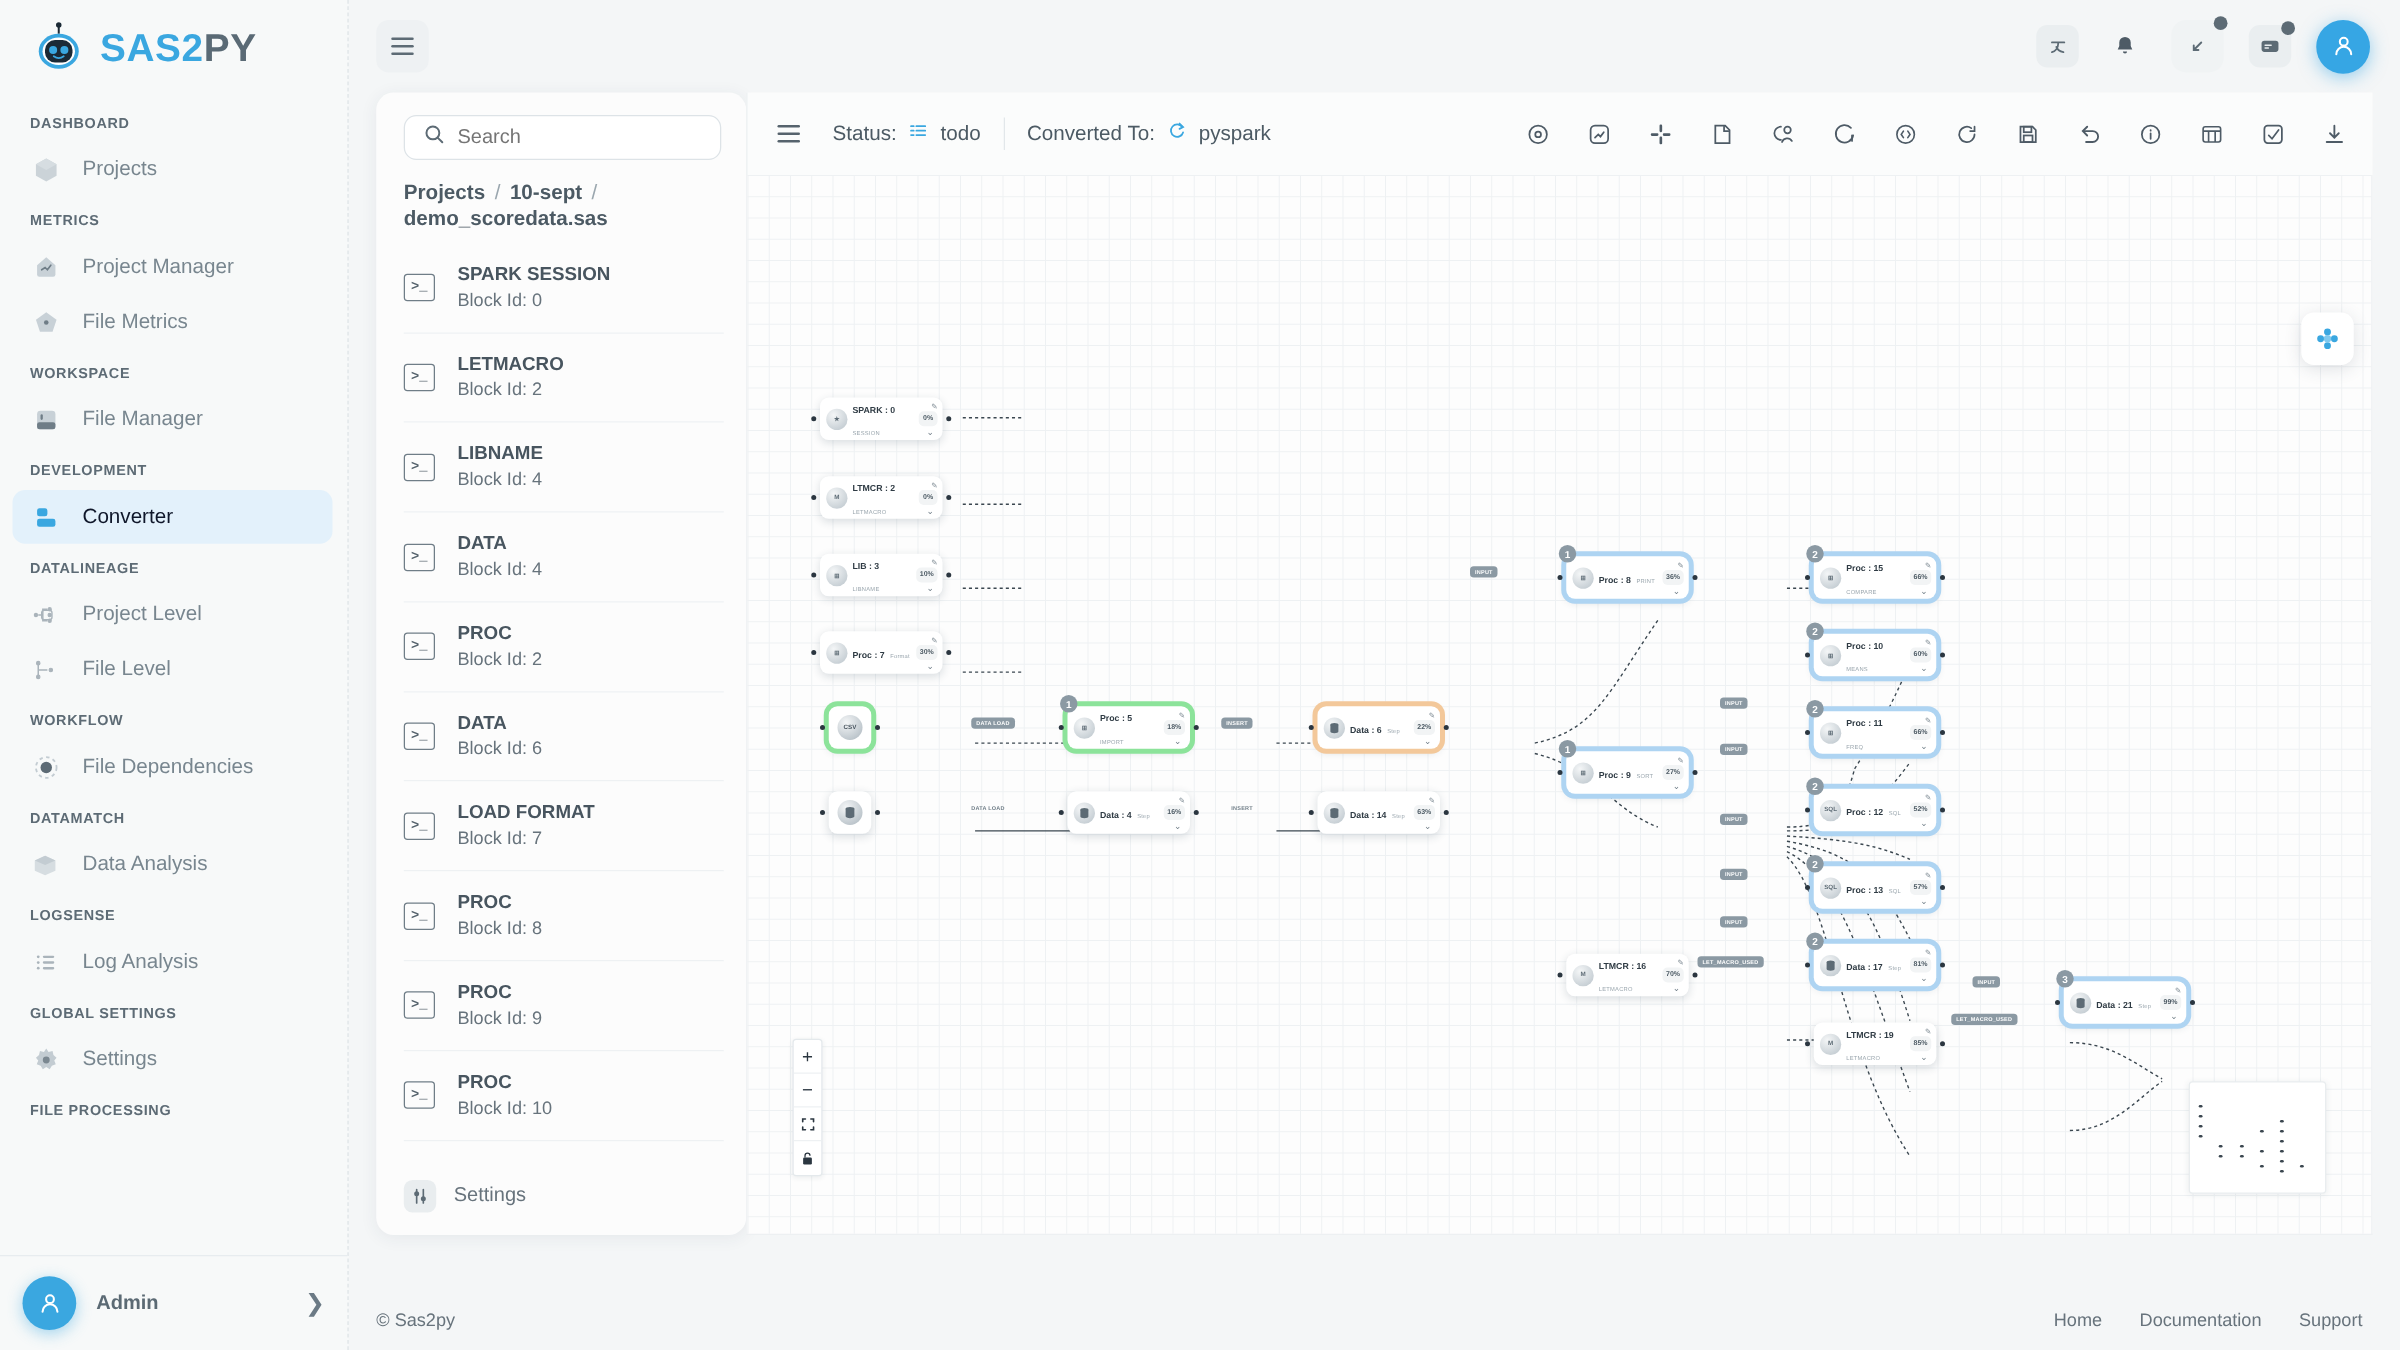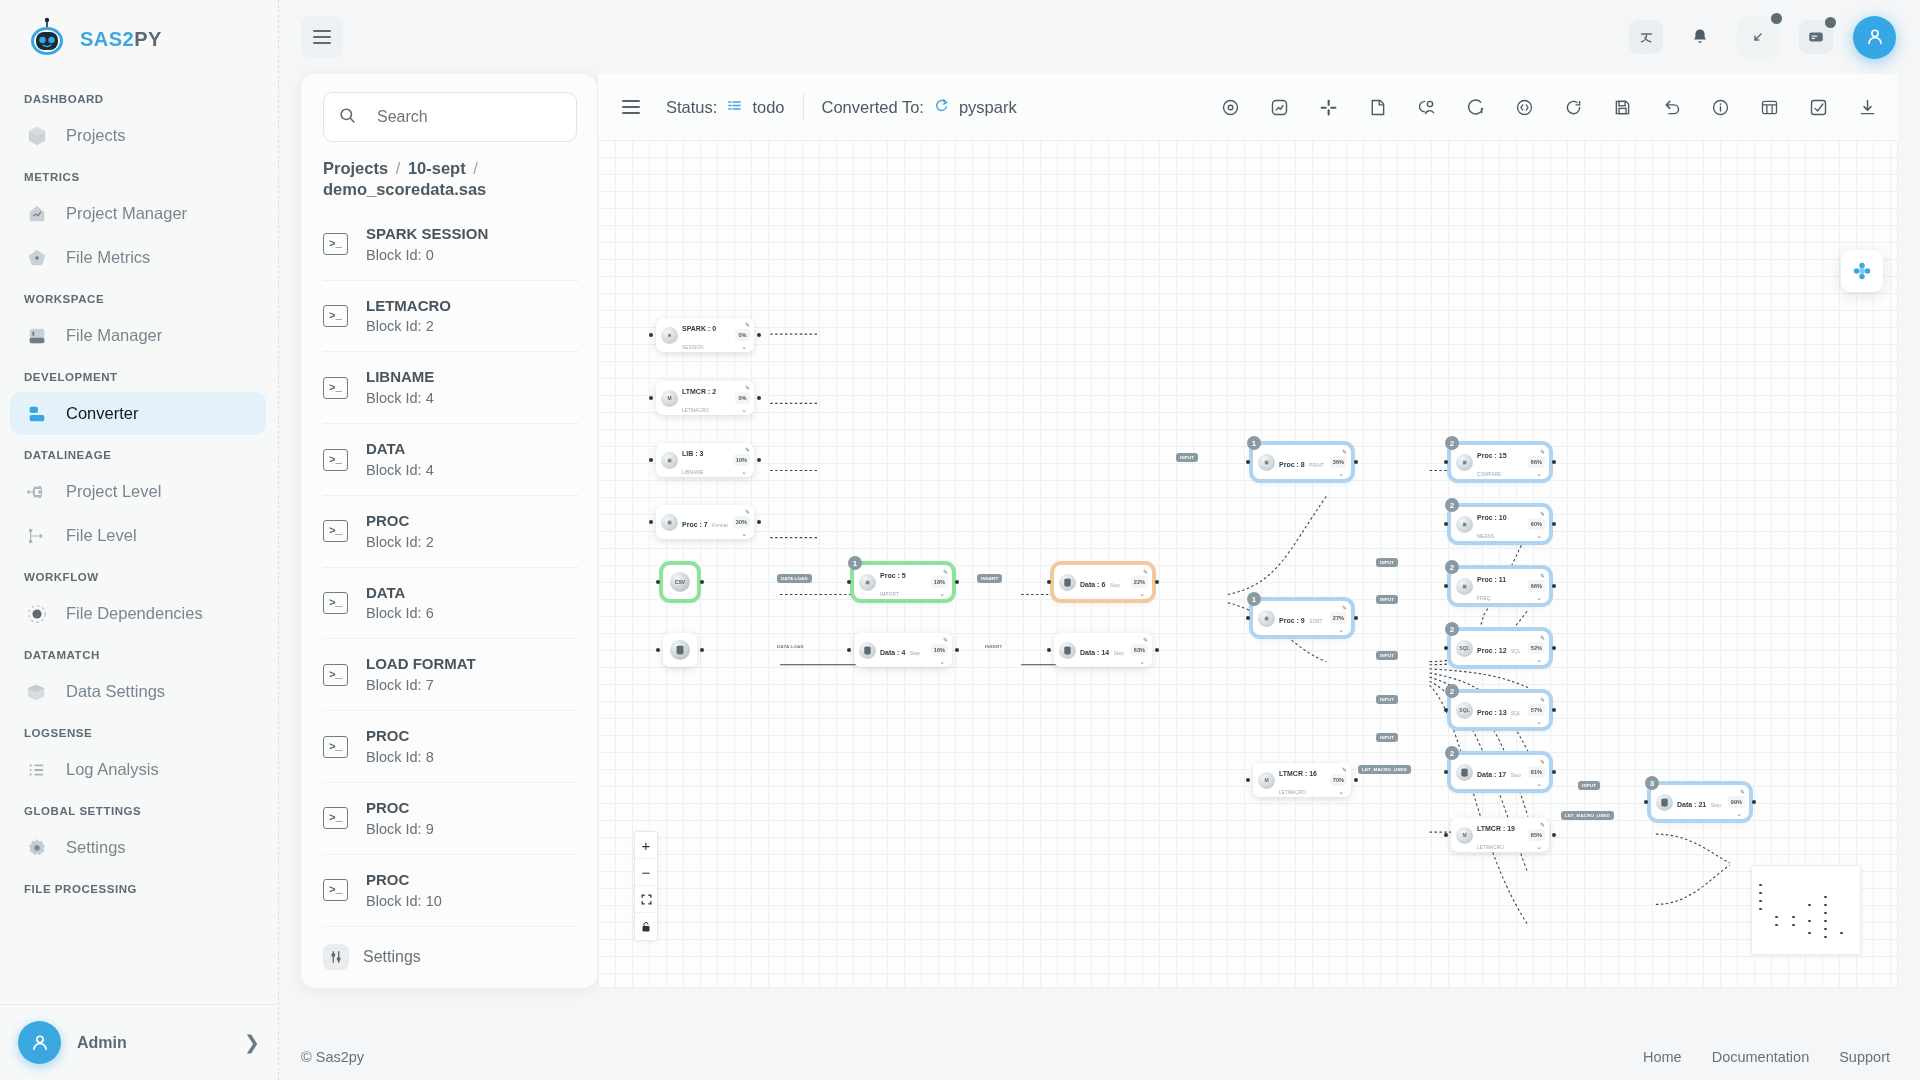--- a/index.html
+++ b/index.html
@@ -12,21 +12,21 @@
   .app { display:flex; width:1920px; height:1080px; }
 
   
   .sidebar {
     width:279px; height:1080px; background:#f7f9f9;
     border-right:1px dashed #d9dfe3;
     display:flex; flex-direction:column; position:relative;
   }
   .brand { display:flex; align-items:center; gap:10px; padding:16px 0 14px 24px; }
   .brand-logo { width:46px; height:46px; position:relative; }
-  .brand-name { font-size:20px; font-weight:700; color:#3aa7e0; letter-spacing:.5px; }
+  .brand-name { font-size:31px; font-weight:700; color:#3aa7e0; letter-spacing:.5px; }
   .brand-name .dark { color:#5a6a75; }
   .nav { flex:1; overflow:hidden; padding-top:4px; }
   .nav-section {
     font-size:11.5px; font-weight:700; letter-spacing:.55px; color:#5d6b75;
     padding:13px 0 8px 24px; text-transform:uppercase;
   }
   .nav-item {
     display:flex; align-items:center; gap:16px; height:43px;
     margin:1px 12px 1px 10px; padding-left:14px; border-radius:10px;
     font-size:16.5px; color:#78868f; cursor:pointer;
@@ -74,22 +74,22 @@
   .body-row{flex:1;display:flex;padding:0 22px 0 22px;gap:0;min-height:0;}
 
   
   .list-panel{
     width:296px;background:#fcfcfc;border-radius:14px;
     box-shadow:0 2px 14px rgba(40,60,80,.07);
     display:flex;flex-direction:column;margin-bottom:46px;overflow:hidden;
   }
   .search-wrap{padding:18px 20px 6px 22px;}
   .search-box{
-    height:50px;border:1px solid #dde3e7;border-radius:10px;display:flex;align-items:center;
-    gap:20px;padding:0 14px;background:#fff;
+    height:36px;border:1px solid #dde3e7;border-radius:10px;display:flex;align-items:center;
+    gap:9px;padding:0 14px;background:#fff;
   }
   .search-box input{
     border:none;outline:none;font-size:16px;color:#8b97a0;flex:1;background:transparent;
     font-family:"Liberation Sans",sans-serif;
   }
   .breadcrumb{
     padding:10px 22px 8px 22px;font-size:16.5px;font-weight:700;color:#4c5a64;line-height:1.3;
   }
   .breadcrumb .sep{color:#9aa6ae;font-weight:400;margin:0 3px;}
   .block-list{flex:1;overflow:hidden;padding:0 18px 0 22px;}
@@ -327,21 +327,21 @@
       </div>
 
       <div class="nav-section">DATAMATCH</div>
       <div class="nav-item">
         <span class="nav-ico">
           <svg width="22" height="22" viewBox="0 0 24 24">
               <path d="M10 4 19 8v9l-9 4-9-4V8z" fill="#d6dde1" transform="translate(1,0)"></path>
               <path d="M11 4 20 8l-9 4-9-4z" fill="#c3ccd2"></path>
             </svg>
         </span>
-        <span class="nav-label">Data Settings</span>
+        <span class="nav-label">Data Analysis</span>
       </div>
 
       <div class="nav-section">LOGSENSE</div>
       <div class="nav-item">
         <span class="nav-ico">
           <svg width="22" height="22" viewBox="0 0 24 24" fill="#aab4bb">
               <circle cx="5" cy="7" r="1.2"></circle>
               <circle cx="5" cy="12" r="1.2"></circle>
               <circle cx="5" cy="17" r="1.2"></circle>
               <rect x="9" y="6" width="10" height="2" rx="1"></rect>

